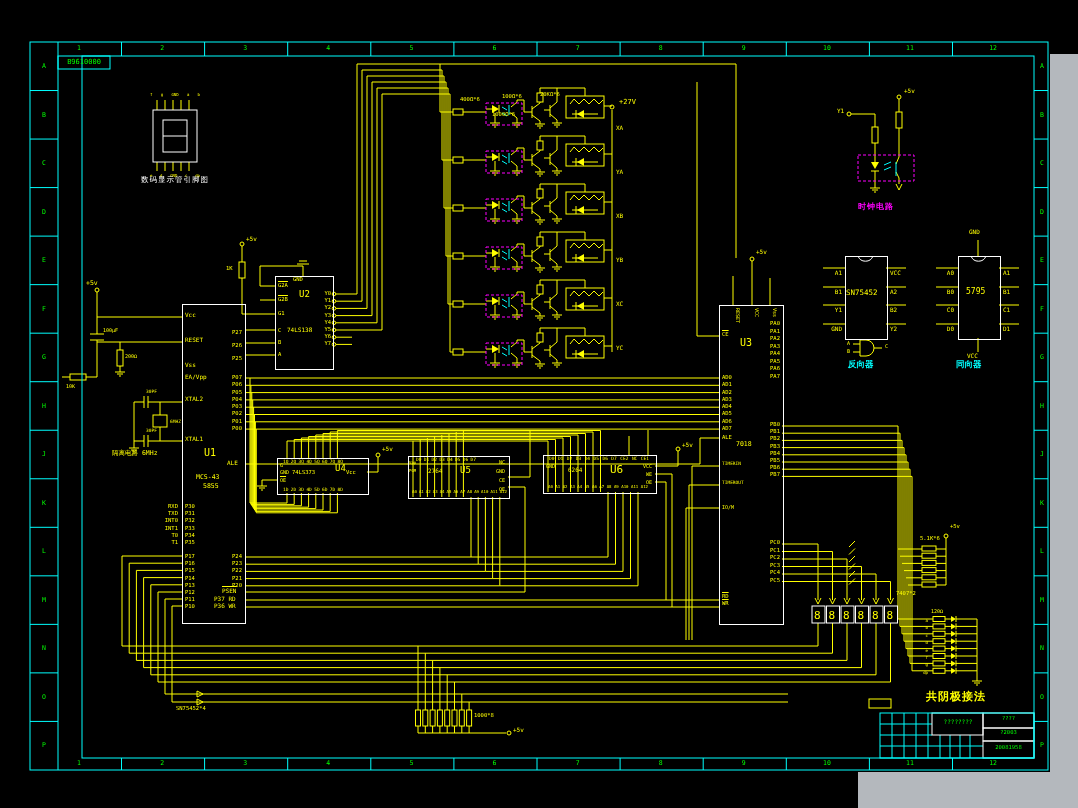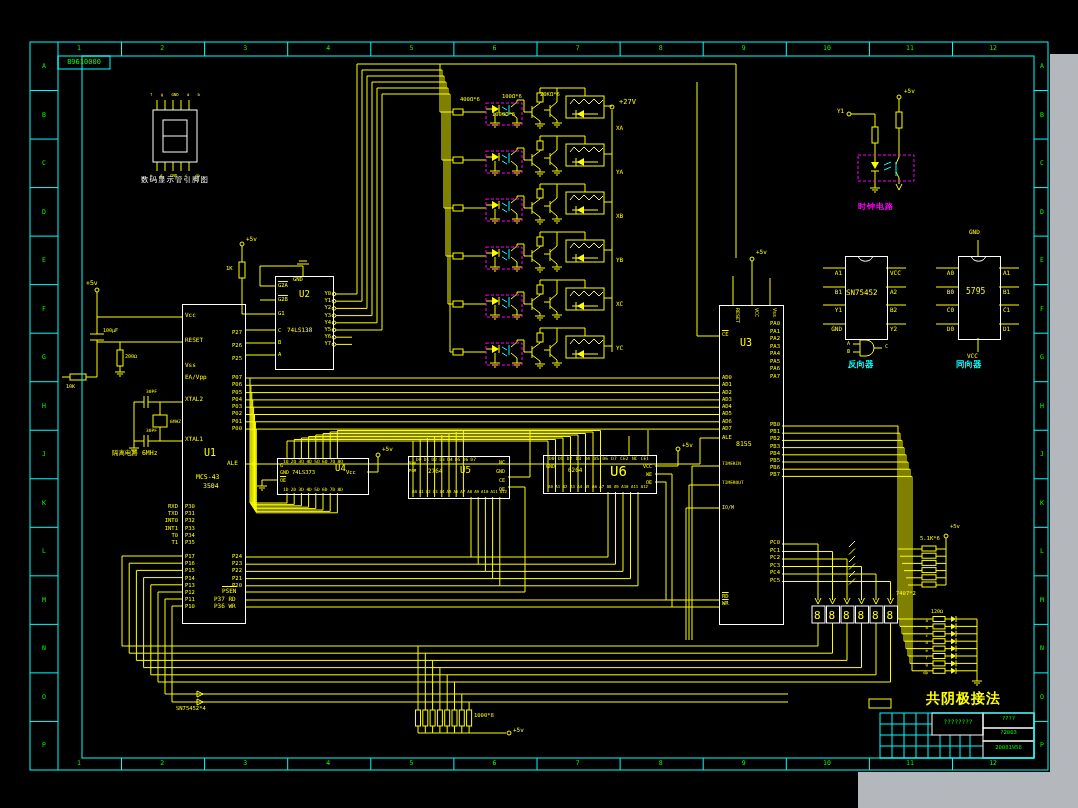--- a/index.html
+++ b/index.html
@@ -754,21 +754,21 @@
       <span>P23</span>
       <span>P22</span>
       <span>P21</span>
       <span>P20</span>
     </div>
   <span class="lb ovl" style="left:222px;top:588px;">PSEN</span>
   <span class="lb" style="left:214px;top:596px;">P37 RD</span>
   <span class="lb" style="left:214px;top:603px;">P36 WR</span>
   <span class="lb" style="left:204px;top:448px;font-size:10px;">U1</span>
   <span class="lb" style="left:196px;top:474px;font-size:6.5px;">MCS-43</span>
-  <span class="lb" style="left:203px;top:483px;font-size:6.5px;">3504</span>
+  <span class="lb" style="left:203px;top:483px;font-size:6.5px;">5855</span>
 
   <span class="lb" style="left:86px;top:280px;font-size:6.5px;">+5v</span>
   <span class="lb" style="left:103px;top:328px;font-size:5px;">100μF</span>
   <span class="lb" style="left:125px;top:354px;font-size:5px;">200Ω</span>
   <span class="lb" style="left:66px;top:384px;font-size:5px;">10K</span>
   <span class="lb" style="left:146px;top:390px;font-size:4.5px;">30PF</span>
   <span class="lb" style="left:146px;top:429px;font-size:4.5px;">30PF</span>
   <span class="lb" style="left:170px;top:420px;font-size:4.5px;">6MHZ</span>
   <span class="lb" style="left:112px;top:450px;font-size:6.5px;">隔离电路 6MHz</span>
 
@@ -870,21 +870,21 @@
       <span>D4</span>
       <span>D5</span>
       <span>D6</span>
       <span>D7</span>
       <span>CE2</span>
       <span>NC</span>
       <span>CE1</span>
     </div>
   <span class="lb" style="left:546px;top:464px;font-size:5px;">GND</span>
   <span class="lb" style="left:568px;top:467px;font-size:6px;">6264</span>
-  <span class="lb" style="left:610px;top:464px;font-size:14px;">U6</span>
+  <span class="lb" style="left:610px;top:464px;font-size:11px;">U6</span>
   <div class="pc ra" style="left:628px;top:462px;width:24px;line-height:8px;font-size:5px;">
       <span>VCC</span>
       <span>WE</span>
       <span>OE</span>
     </div>
   <div class="pr" style="left:548px;top:484px;width:100px;font-size:4px;">
       <span>A0</span>
       <span>A1</span>
       <span>A2</span>
       <span>A3</span>
@@ -910,21 +910,21 @@
       <span>AD0</span>
       <span>AD1</span>
       <span>AD2</span>
       <span>AD3</span>
       <span>AD4</span>
       <span>AD5</span>
       <span>AD6</span>
       <span>AD7</span>
     </div>
   <span class="lb" style="left:722px;top:435px;font-size:5.5px;">ALE</span>
-  <span class="lb" style="left:736px;top:441px;font-size:6.5px;">8155</span>
+  <span class="lb" style="left:736px;top:441px;font-size:6.5px;">7018</span>
   <span class="lb" style="left:722px;top:462px;font-size:4.5px;">TIMERIN</span>
   <span class="lb" style="left:722px;top:481px;font-size:4.5px;">TIMEROUT</span>
   <span class="lb" style="left:722px;top:505px;font-size:5px;">IO/M</span>
   <span class="lb ovl" style="left:722px;top:594px;font-size:5.5px;">RD</span>
   <span class="lb ovl" style="left:722px;top:601px;font-size:5.5px;">WR</span>
   <span class="lb" style="left:740px;top:338px;font-size:10px;">U3</span>
   <div class="pc ra" style="left:750px;top:320px;width:30px;line-height:7.5px;">
       <span>PA0</span>
       <span>PA1</span>
       <span>PA2</span>
@@ -1024,21 +1024,21 @@
   <div class="pc ra" style="left:920px;top:617px;width:8px;line-height:7.4px;font-size:4px;">
       <span>a</span>
       <span>b</span>
       <span>c</span>
       <span>d</span>
       <span>e</span>
       <span>f</span>
       <span>g</span>
       <span>dp</span>
     </div>
-  <span class="lb" style="left:926px;top:691px;font-size:14px;font-weight:bold;letter-spacing:1px;">共阴极接法</span>
+  <span class="lb" style="left:926px;top:691px;font-size:11px;font-weight:bold;letter-spacing:1px;">共阴极接法</span>
 
   <span class="lb" style="left:176px;top:706px;font-size:5.5px;">SN75452*4</span>
   <span class="lb" style="left:474px;top:713px;font-size:5.5px;">1000*8</span>
   <span class="lb" style="left:513px;top:727px;font-size:6px;">+5v</span>
 
   <span class="lb grn ctr" style="left:934px;top:719px;width:48px;font-size:6px;">????????</span>
   <span class="lb grn ctr" style="left:985px;top:716px;width:47px;font-size:5.5px;">????</span>
   <span class="lb grn ctr" style="left:985px;top:730px;width:47px;font-size:5.5px;">?2003</span>
   <span class="lb grn ctr" style="left:985px;top:745px;width:47px;font-size:5.5px;">20081958</span>
 <span class="lb grn ctr" style="left: 71px; top: 45px; width: 16px; font-size: 6.5px;">1</span>

